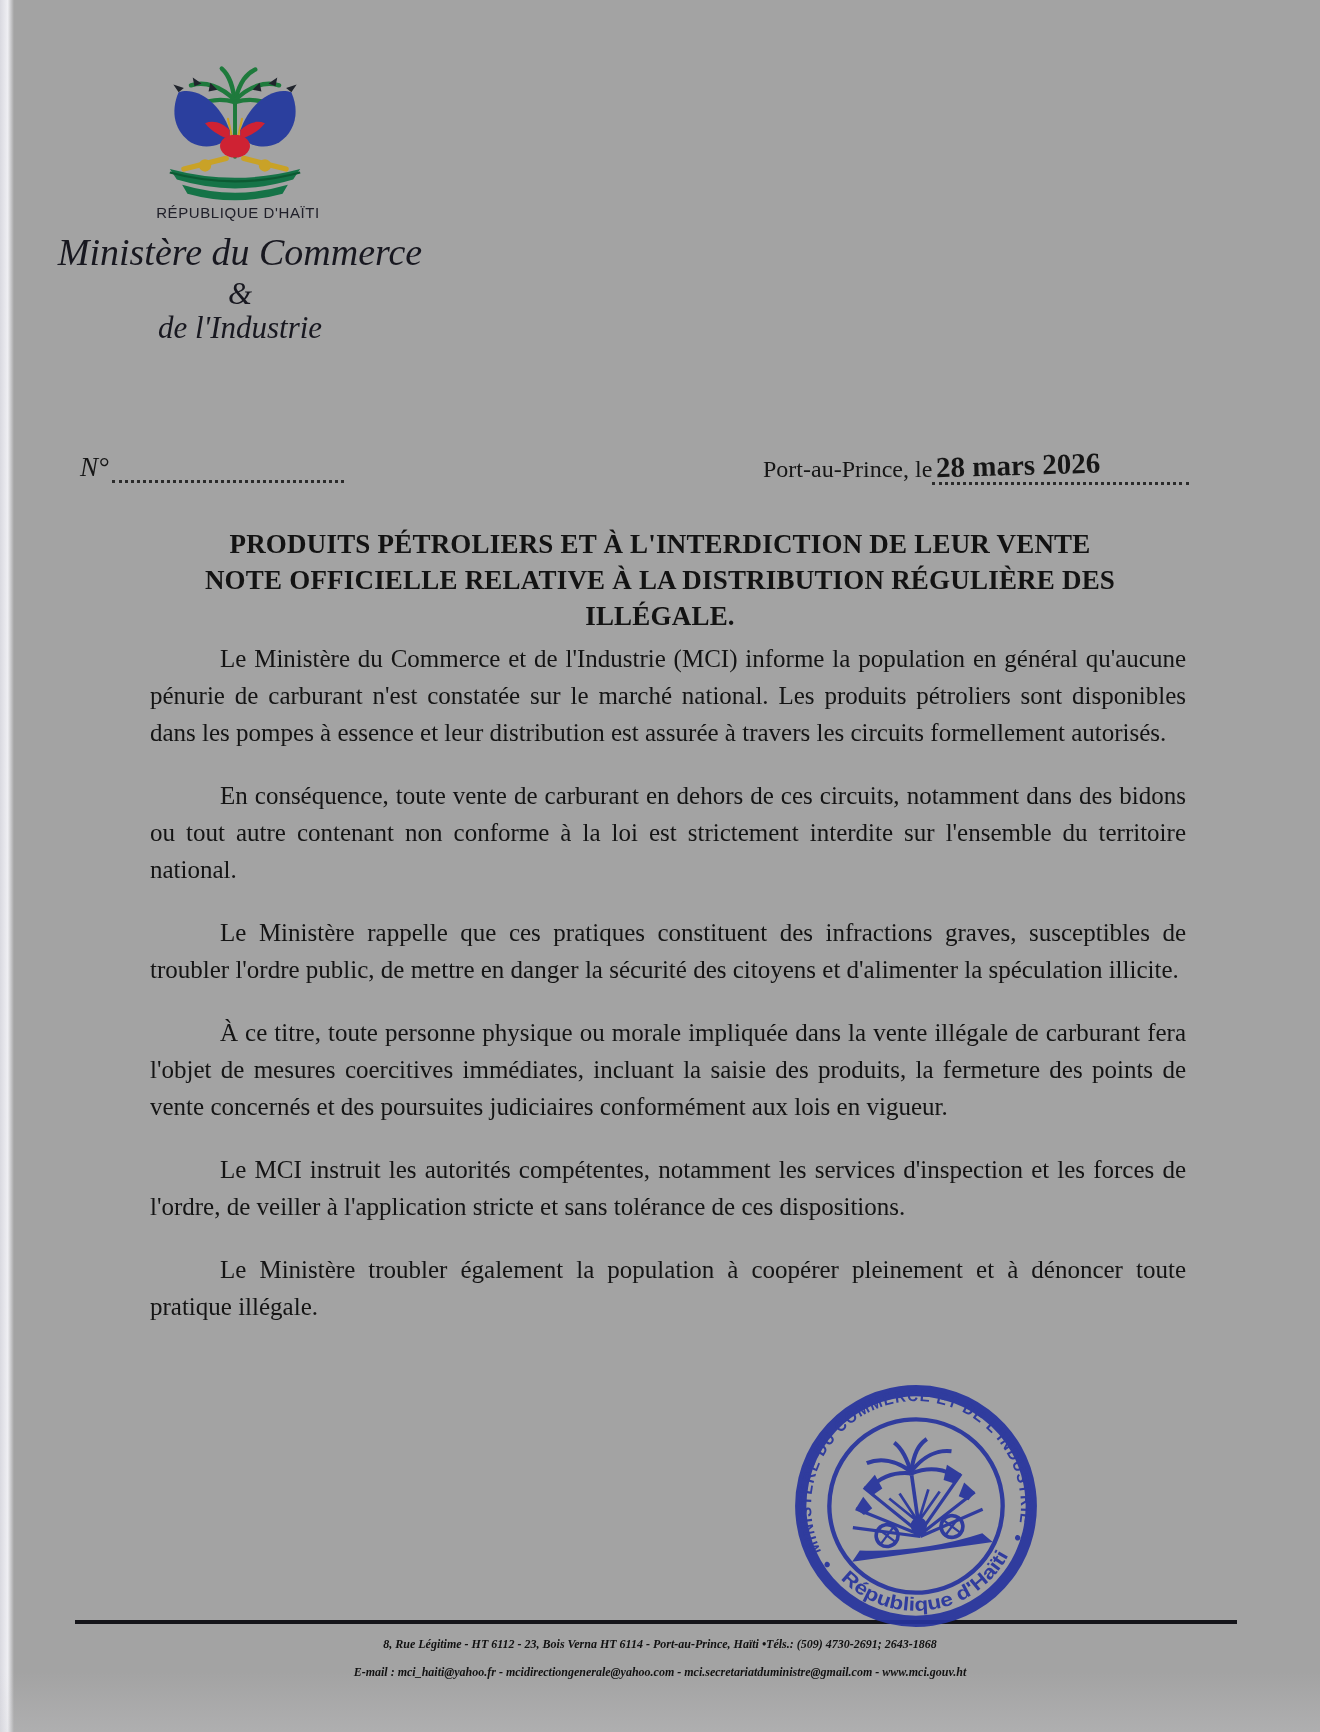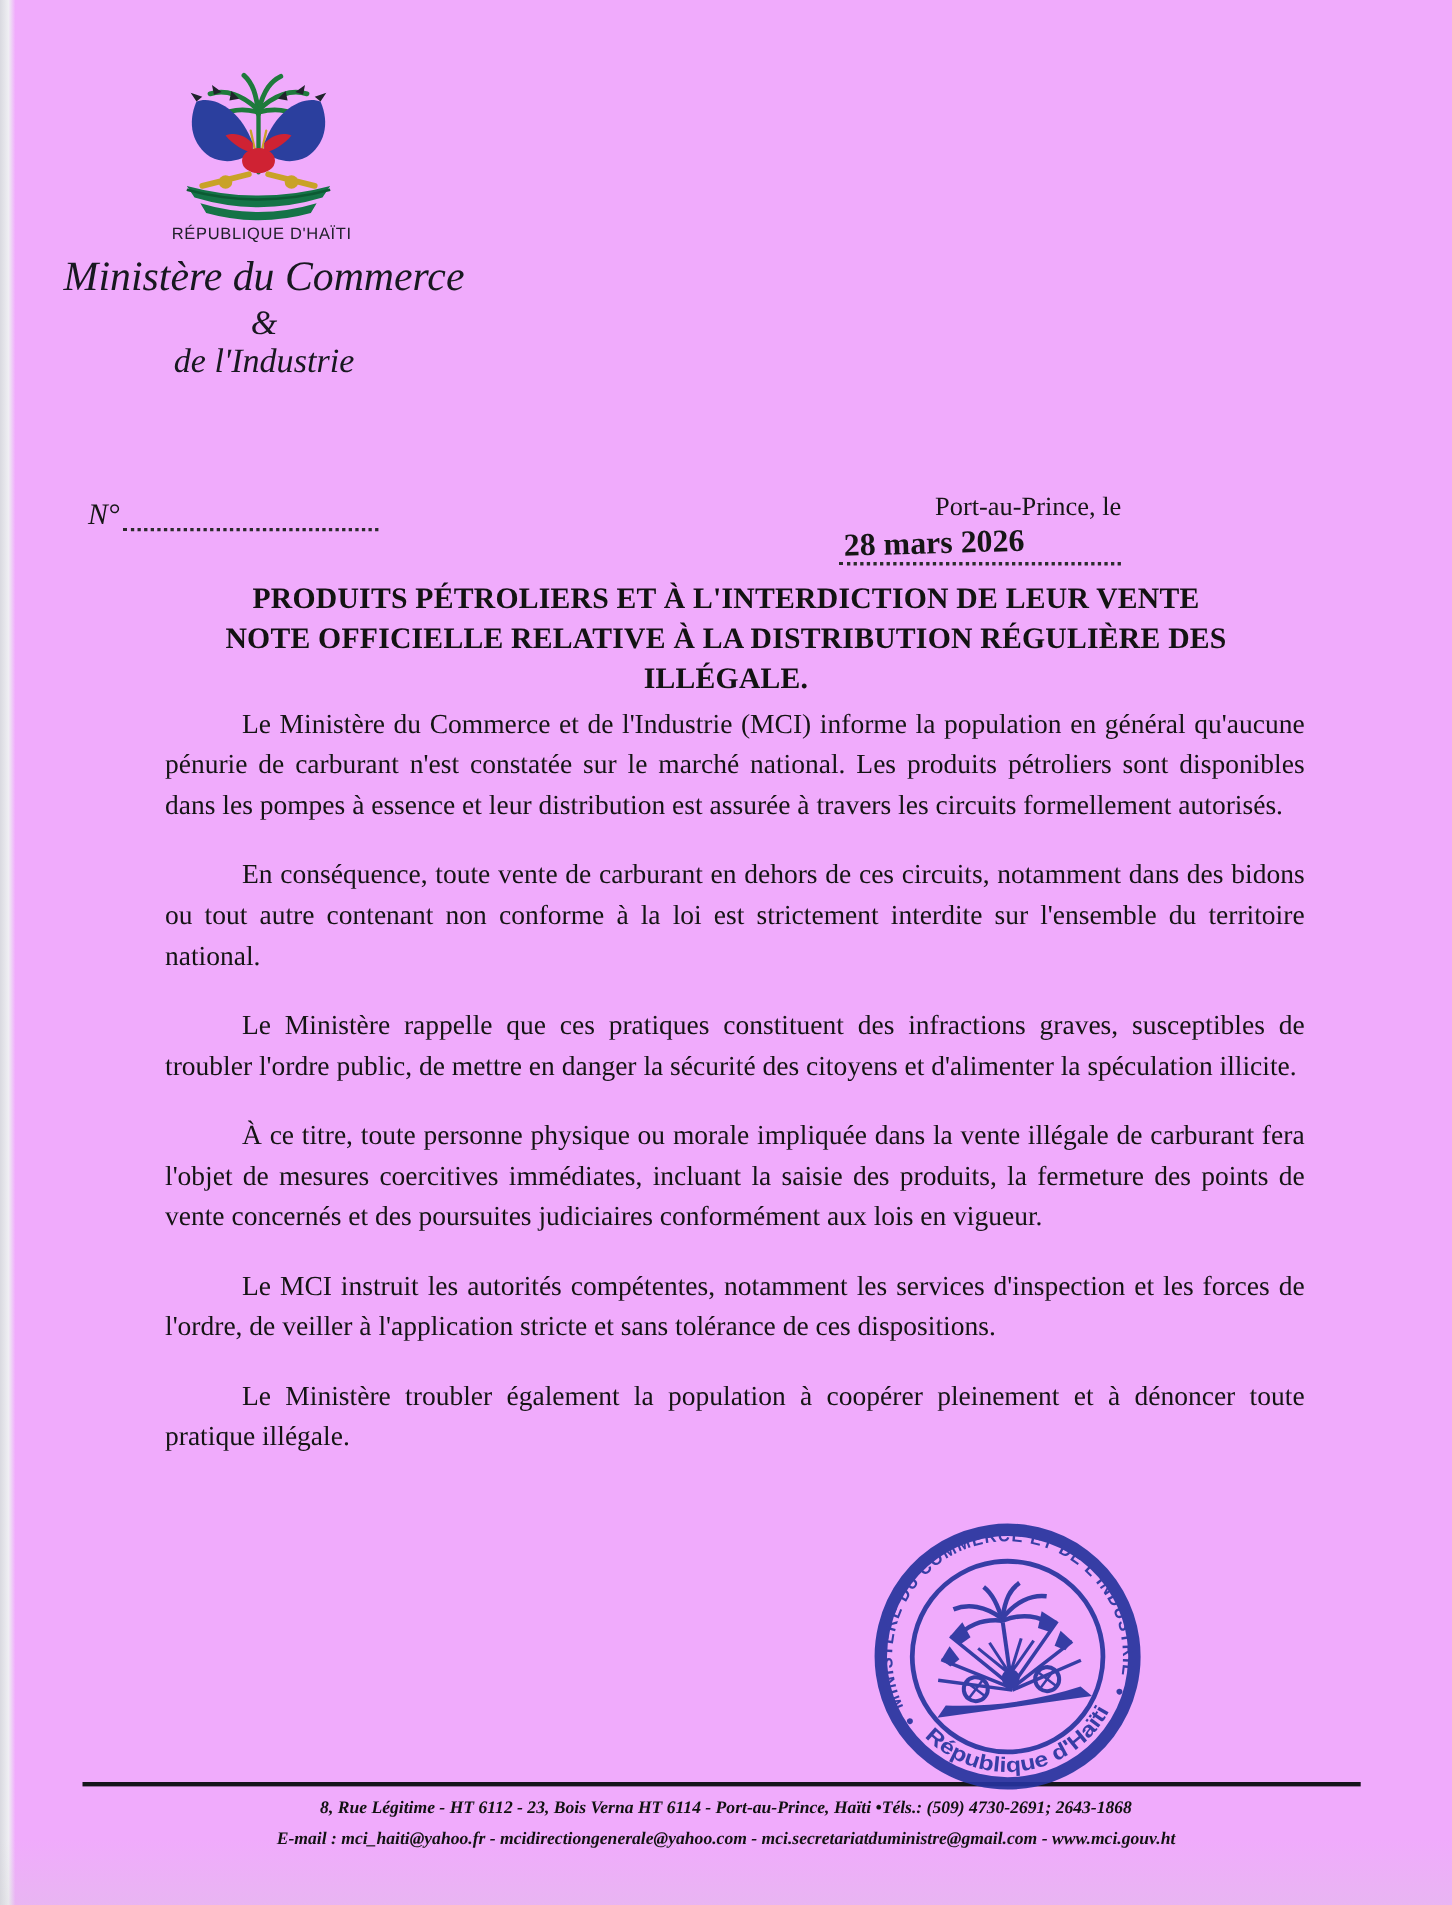--- a/index.html
+++ b/index.html
@@ -1,17 +1,17 @@
 <!DOCTYPE html>
 <html style="--ink: #161616; --seal-blue: #27349e; --flag-blue: #2b3f9e; --flag-red: #cf2233; --palm-green: #1e7a3c; --base-green: #157347; --gold: #c9a227;"><head>
 <meta charset="utf-8">
 <style>
   html,body{margin:0;padding:0;background:#ffffff;}
   .page{
-    position:relative;width:1320px;height:1732px;background:#f0abfc;
+    position:relative;width:1320px;height:1732px;background:#a3a3a3;
     font-family:"Liberation Serif",serif;color:var(--ink,#161616);overflow:hidden;
   }
   .scan-edge{
     position:absolute;left:0;top:0;bottom:0;width:14px;
     background:linear-gradient(to right,#d9d9e0,#efeff3 55%,rgba(255,255,255,0));
   }
   .noise-bottom{
     position:absolute;left:0;right:0;bottom:0;height:60px;
     background:linear-gradient(to bottom,rgba(255,255,255,0),rgba(210,210,214,.25));
   }
@@ -25,21 +25,21 @@
   .script1{position:absolute;left:50px;top:230px;width:380px;text-align:center;font-size:38px;}
   .script-amp{position:absolute;left:50px;top:276px;width:380px;text-align:center;font-size:31px;}
   .script2{position:absolute;left:50px;top:310px;width:380px;text-align:center;font-size:31px;}
   
   .ref-number{
     position:absolute;left:80px;top:452px;display:flex;align-items:flex-end;
     font-style:italic;font-size:27px;
   }
   .dotline{display:inline-block;border-bottom:3px dotted #2b2b2b;}
   .num-dots{width:232px;height:26px;margin-left:3px;}
-  .dateline{position:absolute;left:763px;top:448px;display:flex;align-items:flex-end;flex-direction:column;}
+  .dateline{position:absolute;left:763px;top:448px;display:flex;align-items:flex-end;}
   .place-label{font-size:24px;padding-bottom:2px;}
   .date-wrap{
     border-bottom:3px dotted #2b2b2b;height:34px;display:flex;align-items:flex-end;
     padding:0 88px 0 4px;
   }
   .date-value{
     font-weight:bold;font-size:29px;display:inline-block;
     transform:rotate(-1.6deg);white-space:nowrap;
   }
   
@@ -65,21 +65,21 @@
   .palm{stroke:var(--palm-green,#1e7a3c);fill:none;stroke-linecap:round;}
   .wing{fill:var(--flag-blue,#2b3f9e);}
   .red{fill:var(--flag-red,#cf2233);}
   .gold{stroke:var(--gold,#c9a227);stroke-linecap:round;}
   .goldf{fill:var(--gold,#c9a227);}
   .base{fill:var(--base-green,#157347);}
   
   .footer-rule{position:absolute;left:75px;top:1620px;width:1162px;height:4px;background:#15151a;}
   .footer{
     position:absolute;left:35px;top:1630px;width:1250px;text-align:center;
-    font-weight:bold;font-style:italic;font-size:16px;line-height:28px;color:#111;
+    font-weight:bold;font-style:italic;font-size:12px;line-height:28px;color:#111;
   }
 </style>
 </head>
 <body>
 
 <div class="page">
   <div class="scan-edge"></div>
 
   <svg class="arms" viewBox="-80 -92 160 168">
     <g>

